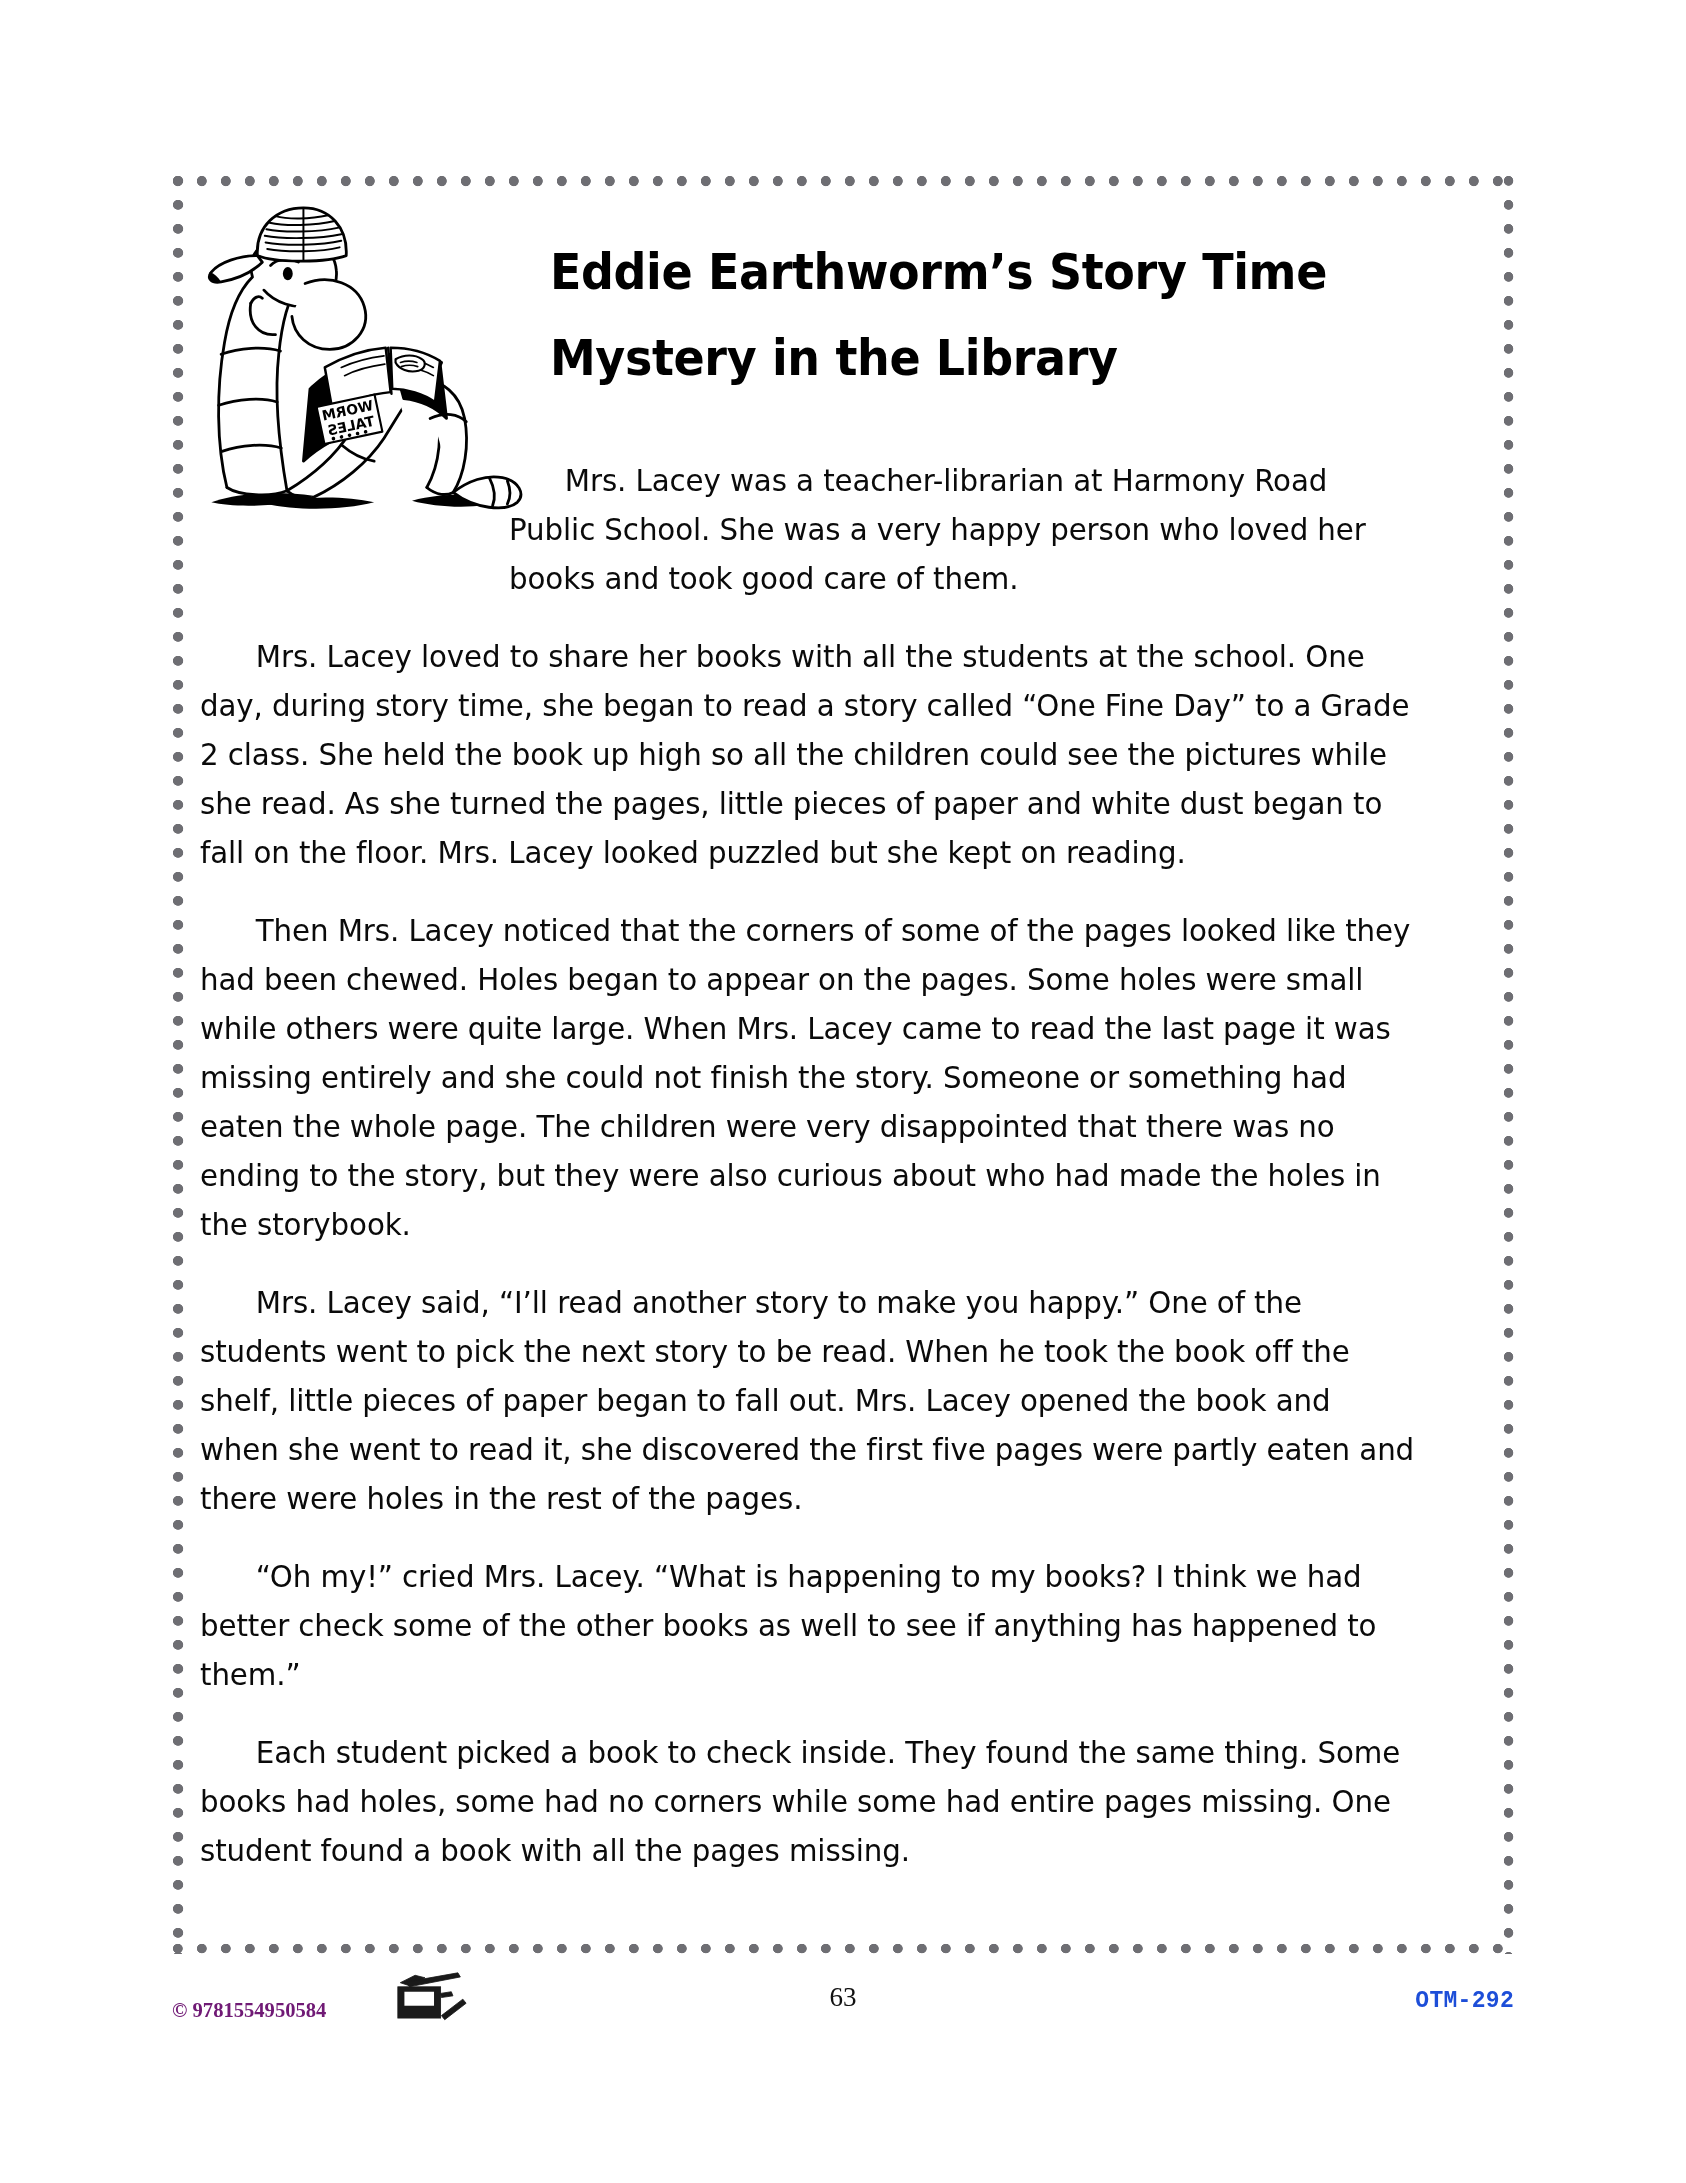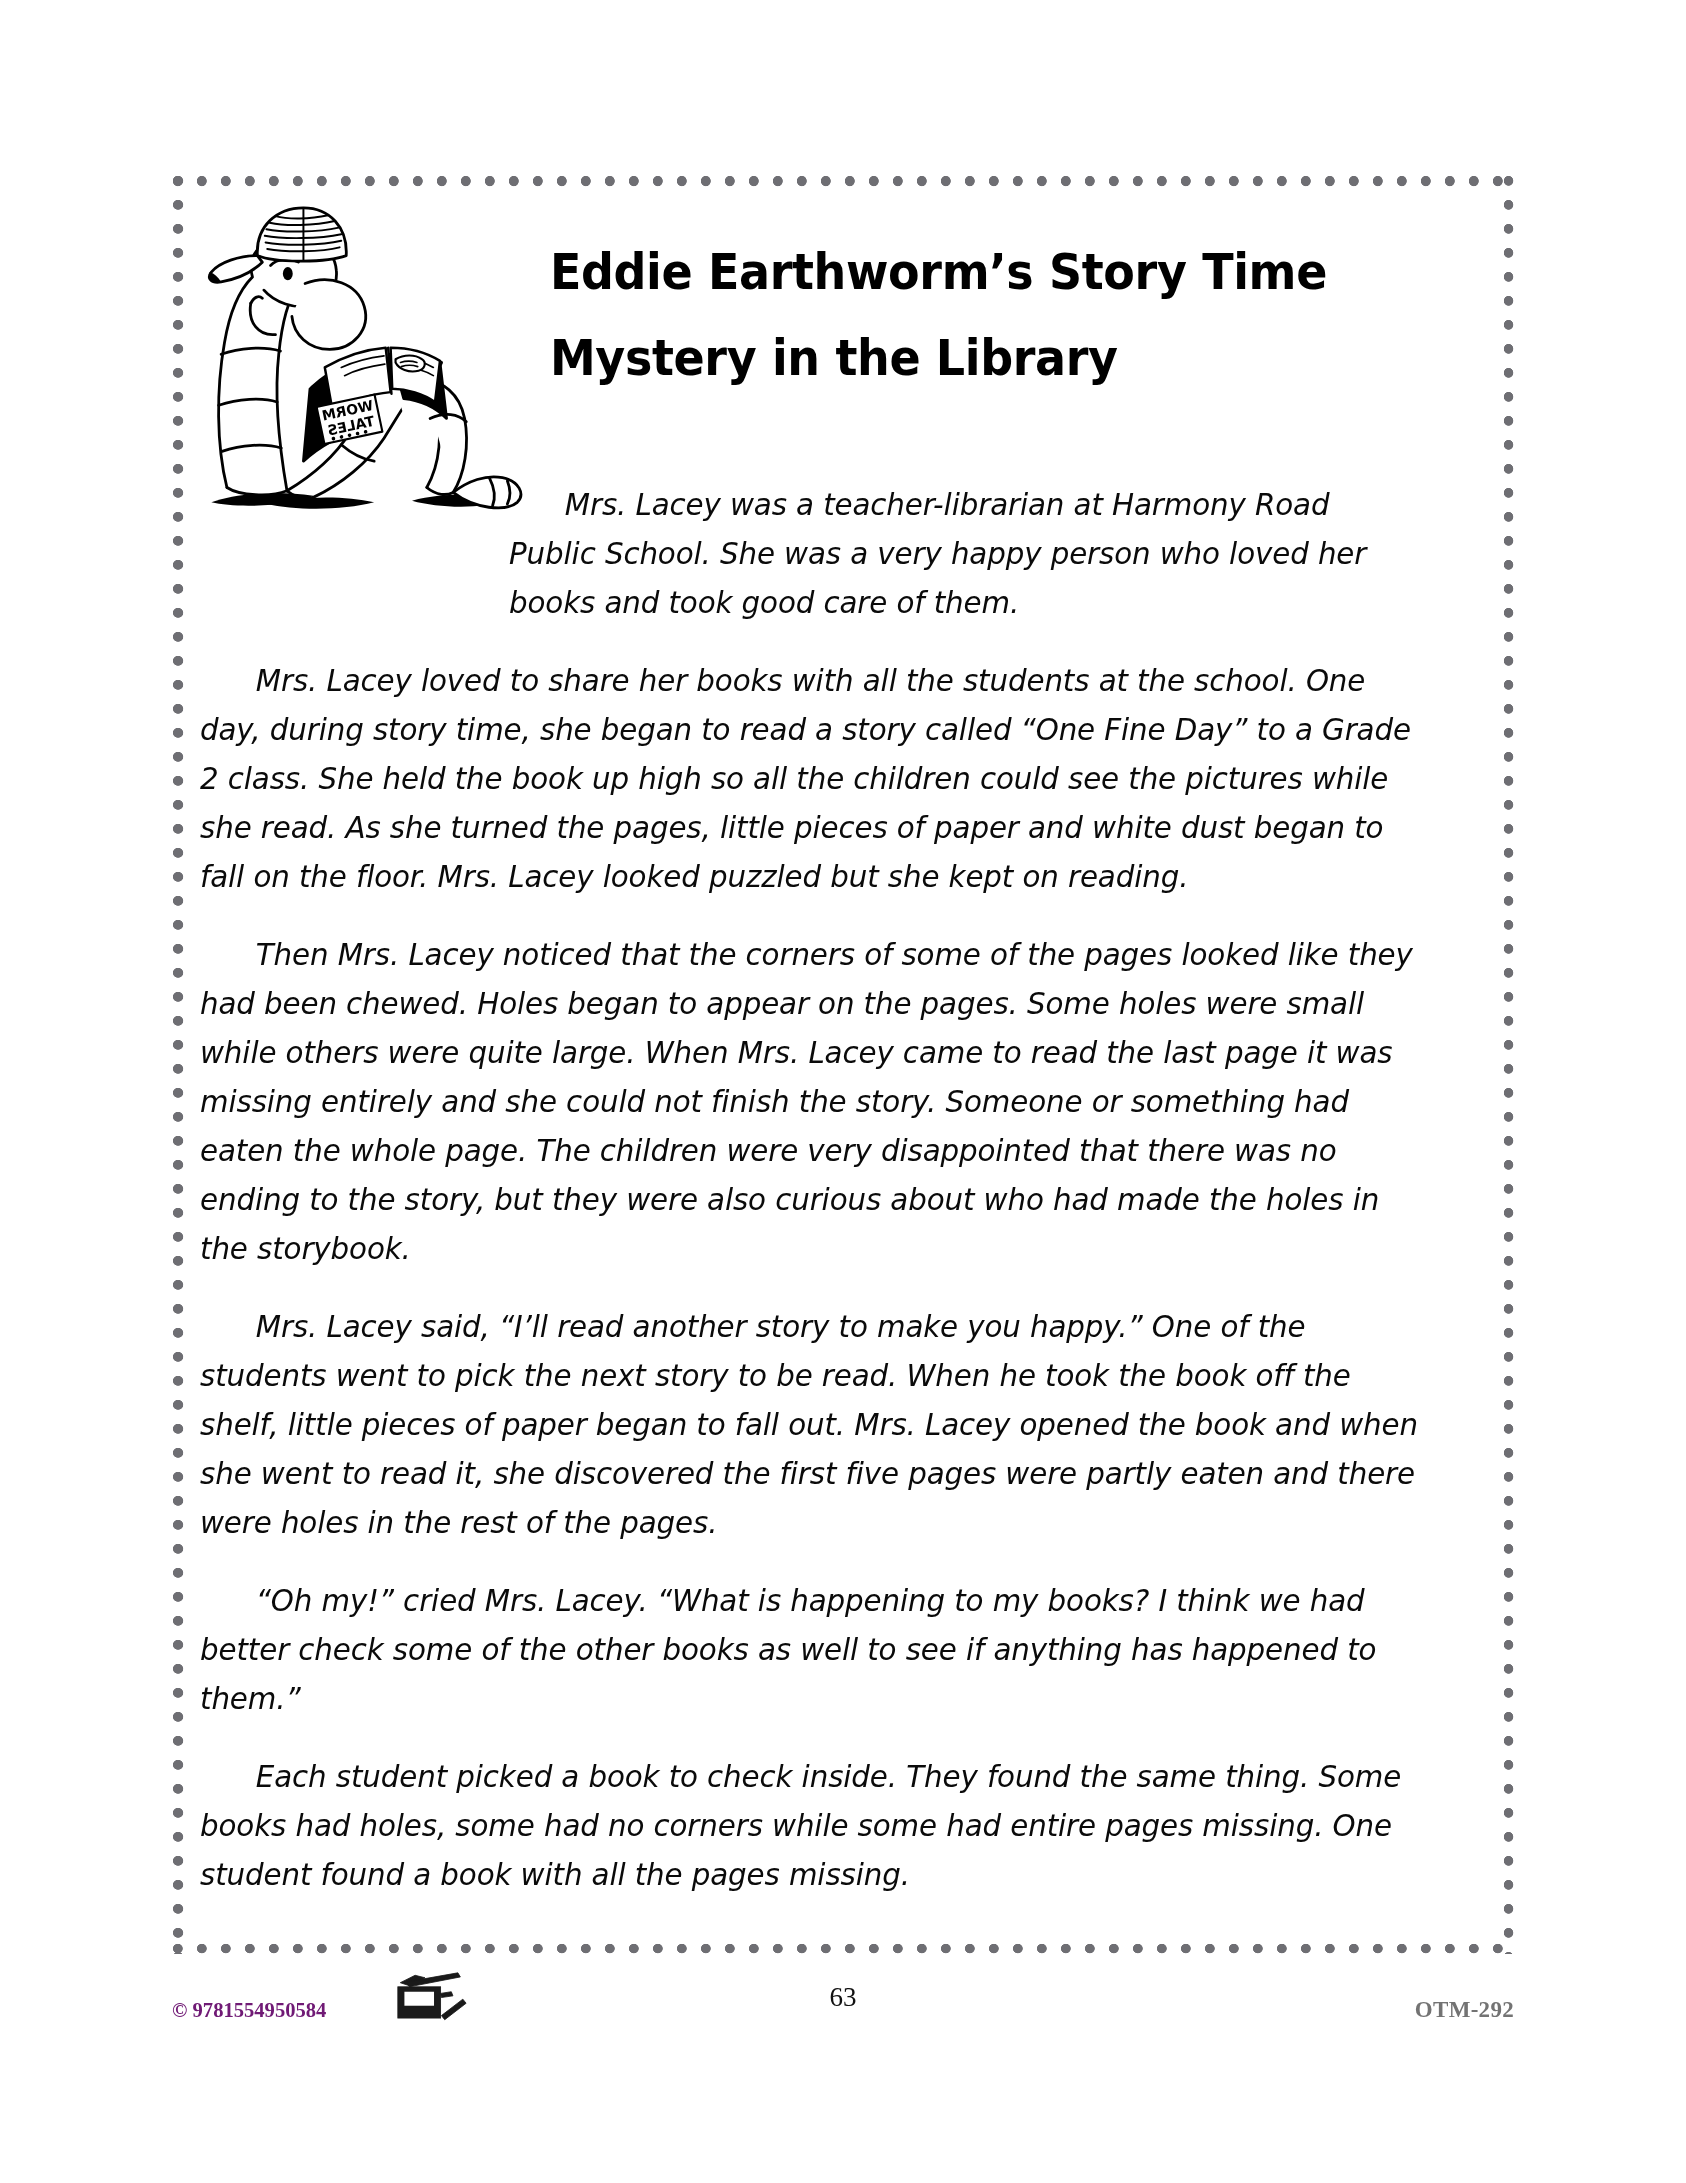--- a/index.html
+++ b/index.html
@@ -92,23 +92,22 @@
     line-height: 1.0;
     margin: 36px 0 0 0;
     transform: scaleX(0.92);
     transform-origin: center;
   }
 
   
   .body-area {
     position: absolute;
     left: 200px;
-    top: 480px;
+    top: 456px;
     width: 1289px;
-    font-style: italic;
   }
   .para {
     font-family: "DejaVu Sans", sans-serif;
     font-weight: 400;
     font-size: 31px;
     line-height: 49px;
     color: #0a0a0a;
     margin: 0 0 29px 0;
     transform: scaleX(0.945);
     transform-origin: left top;
@@ -159,26 +158,26 @@
     top: 5px;
     text-align: center;
     font-family: "Liberation Serif", serif;
     font-weight: 400;
     font-size: 27px;
     color: #111111;
   }
   .footer-code {
     position: absolute;
     right: 0;
-    top: 20px;
-    font-family: Liberation Serif, serif;
+    top: 11px;
+    font-family: Liberation Mono, monospace;
     font-weight: 700;
     font-size: 23px;
     letter-spacing: 0.3px;
-    color: #737373;
+    color: #1d4ed8;
     white-space: nowrap;
   }
 </style>
 </head>
 <body>
 
 <div id="page">
 
   <div class="dot-frame">
     <div class="dot-row top"></div>

